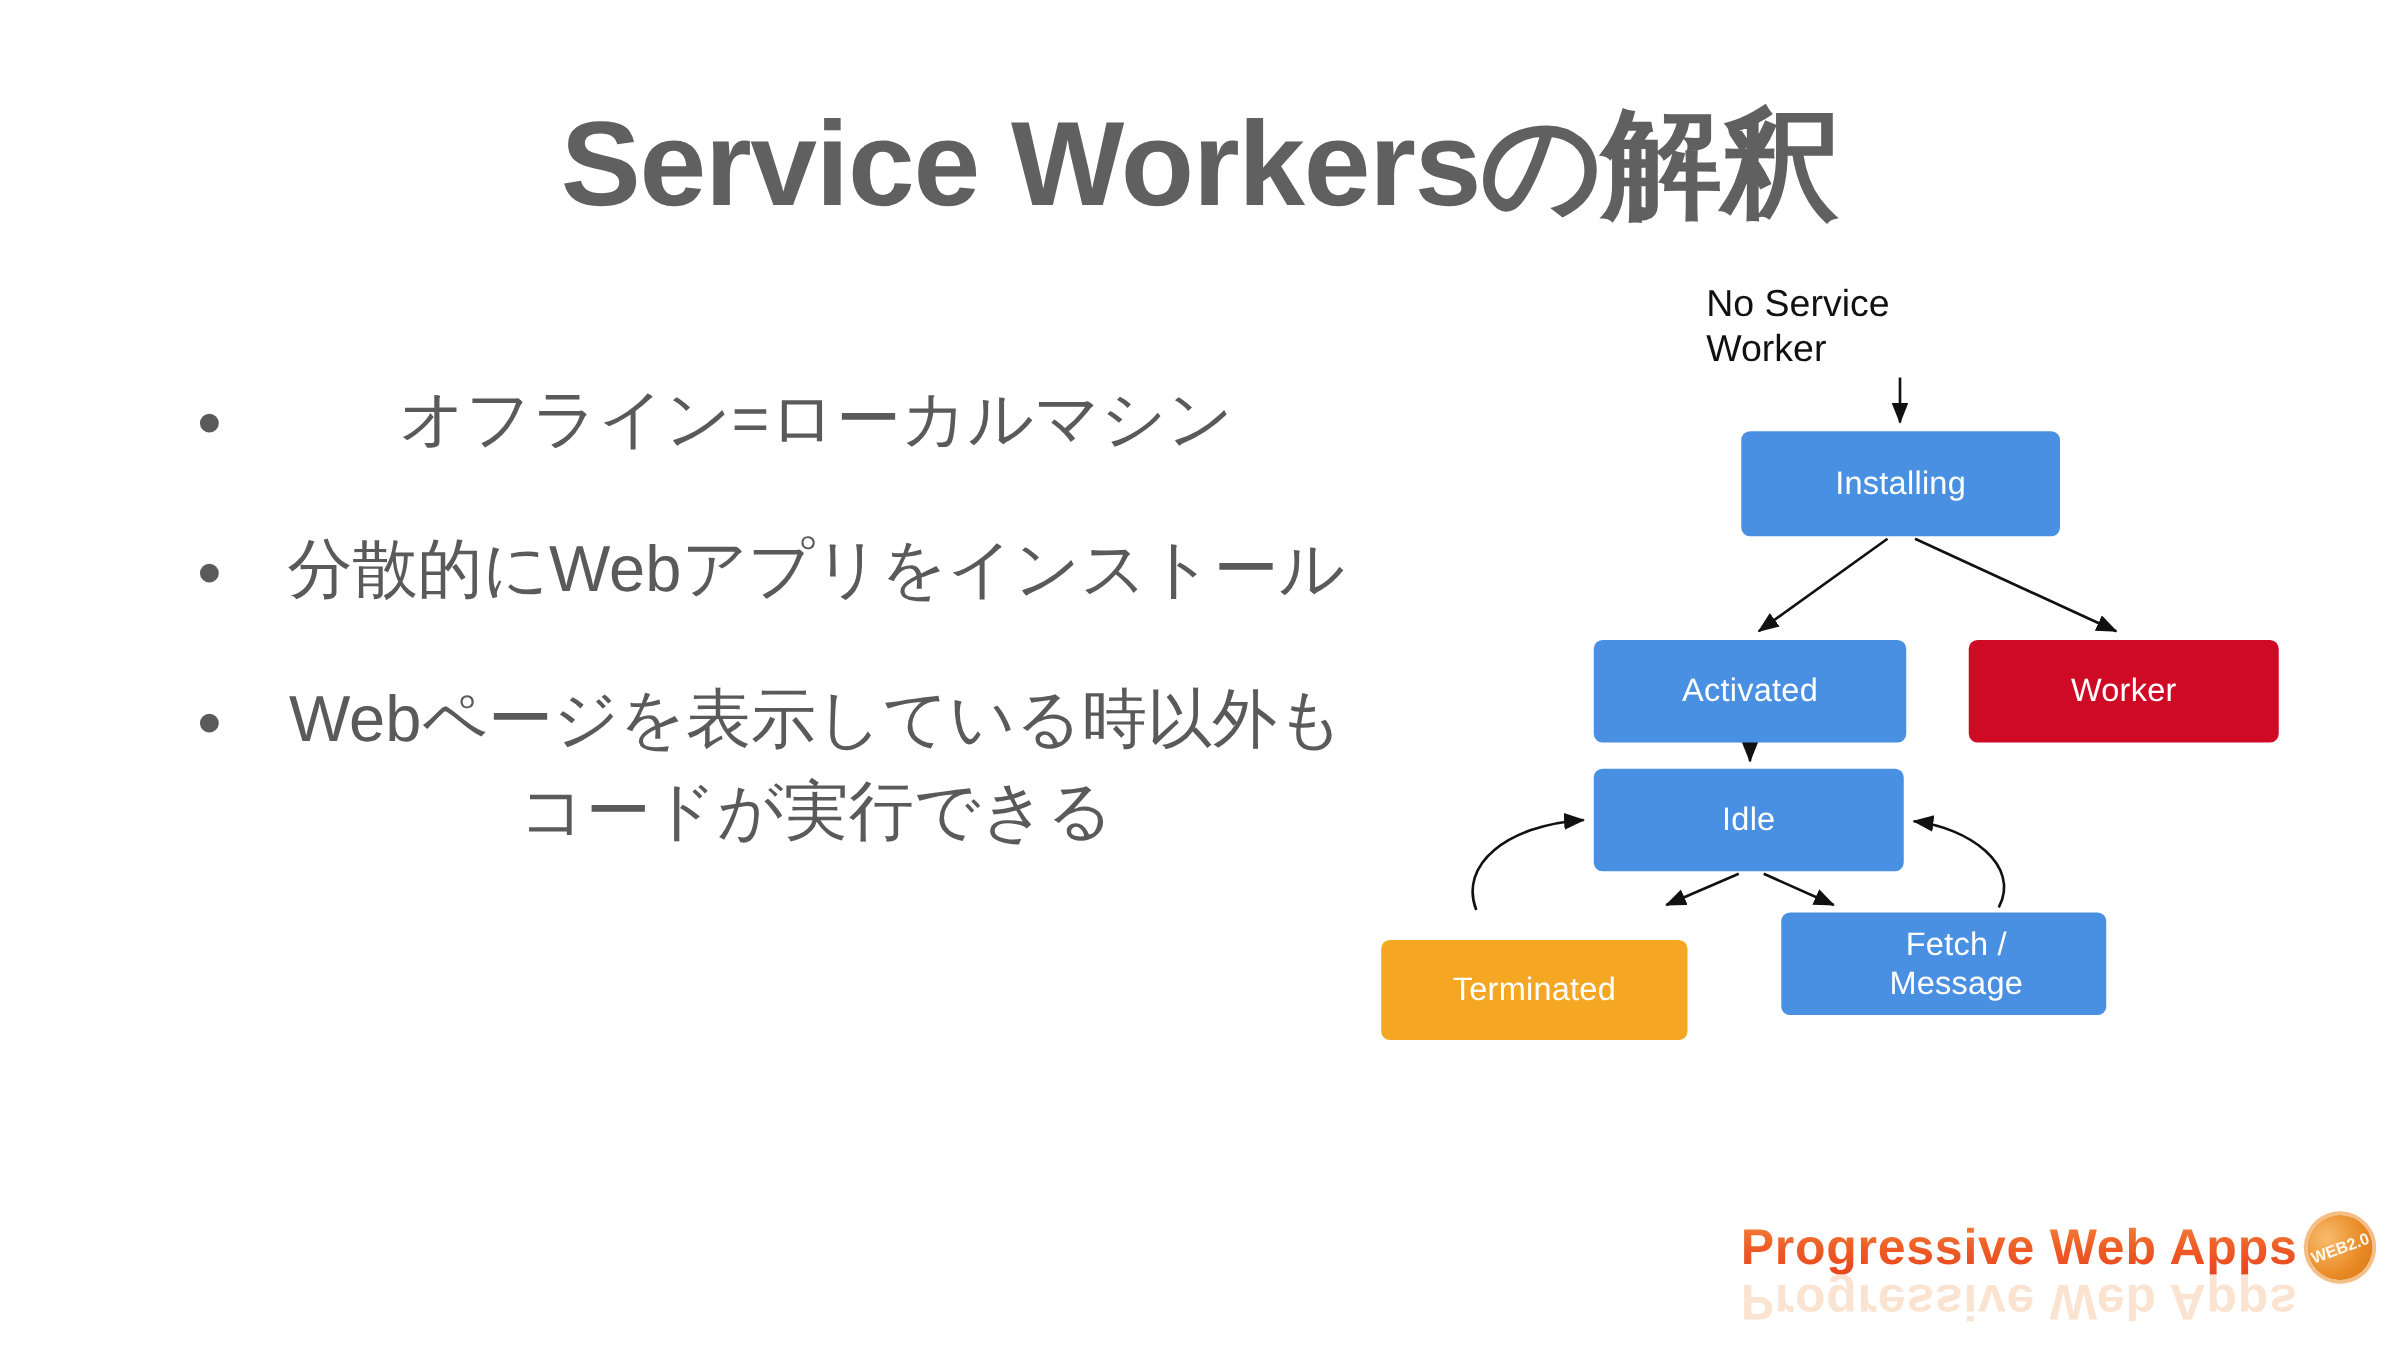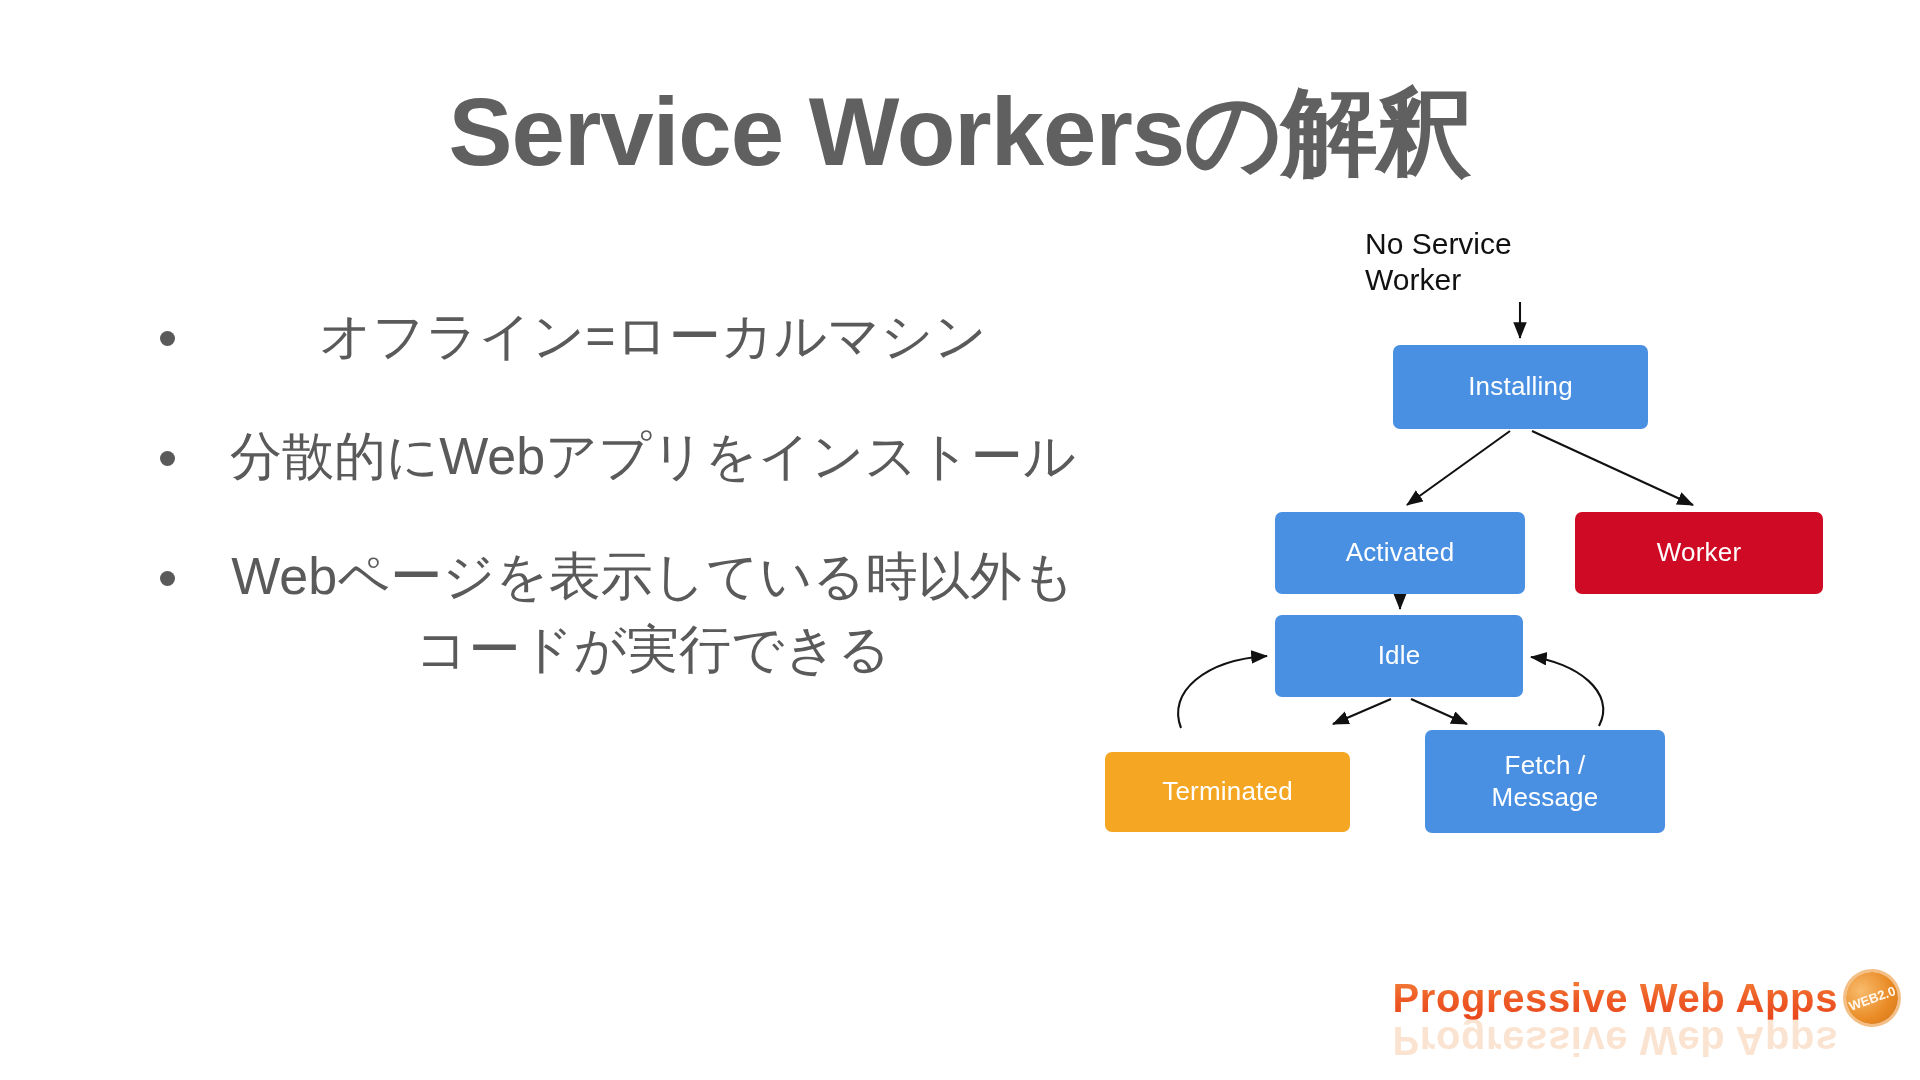--- a/index.html
+++ b/index.html
@@ -89,21 +89,21 @@
     font-size: 26px;
     line-height: 1.20;
     font-weight: 400;
     letter-spacing: 0.2px;
   }
   #node-installing { left: 298px; top: 105px; width: 255px; height: 84px; background: #4a90e2; }
   #node-activated  { left: 180px; top: 272px; width: 250px; height: 82px; background: #4a90e2; }
   #node-error      { left: 480px; top: 272px; width: 248px; height: 82px; background: #cf0a24; }
   #node-idle       { left: 180px; top: 375px; width: 248px; height: 82px; background: #4a90e2; }
   #node-terminated { left: 10px;  top: 512px; width: 245px; height: 80px; background: #f5a623; }
-  #node-fetch      { left: 330px; top: 490px; width: 240px; height: 103px; background: #4a90e2; }
+  #node-fetch      { left: 330px; top: 490px; width: 240px; height: 82px; background: #4a90e2; padding-left: 20px; }
 
   #no-sw-label {
     position: absolute;
     left: 270px;
     top: -14px;
     width: 310px;
     font-size: 30px;
     line-height: 1.20;
     color: #111111;
     font-weight: 300;

